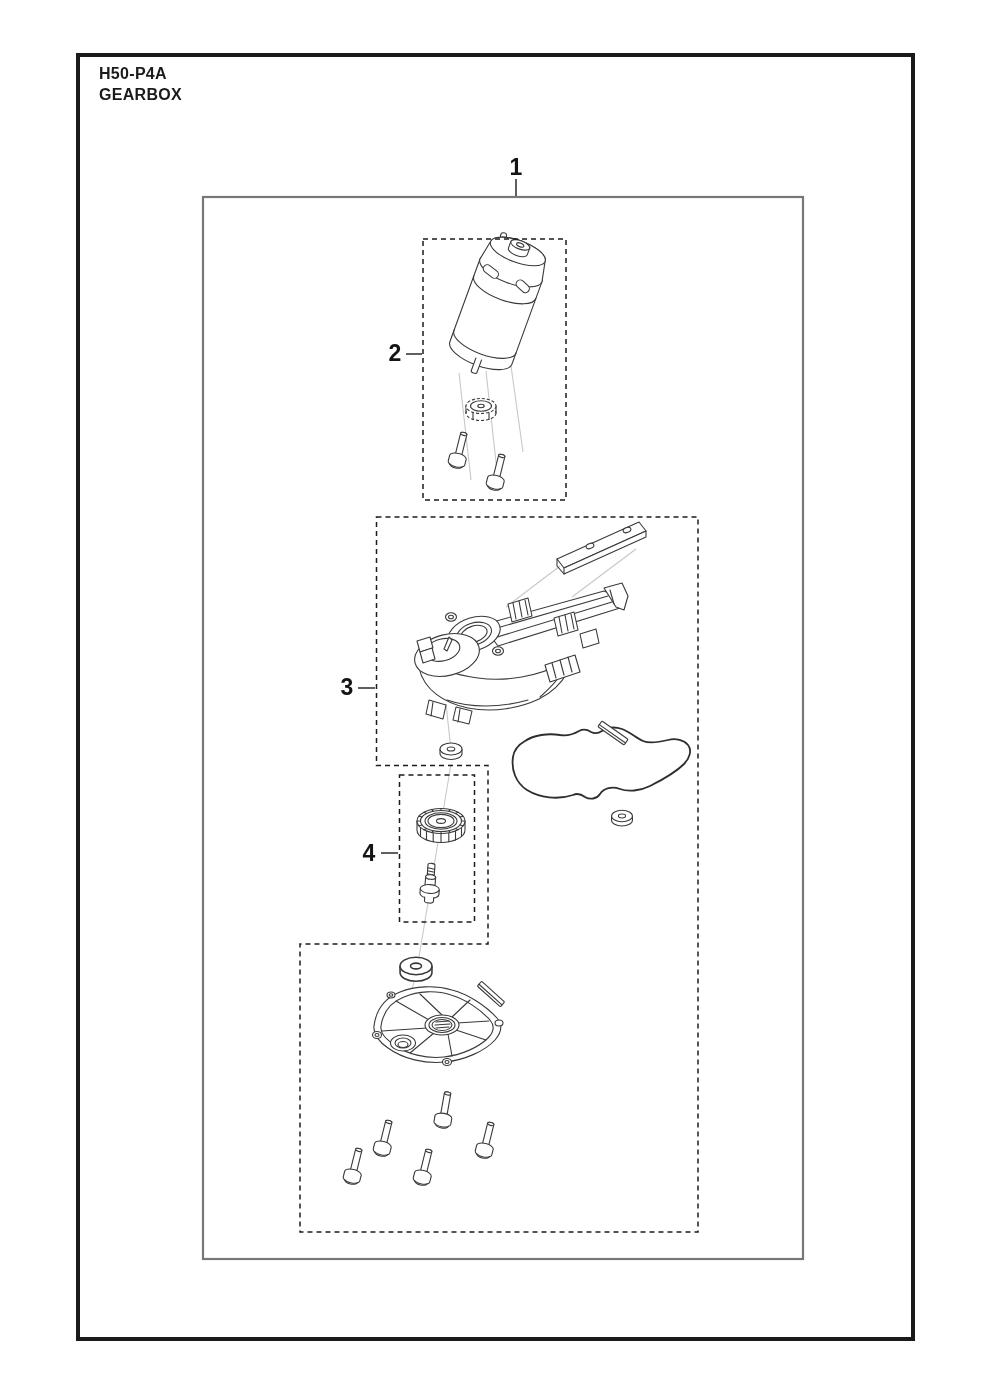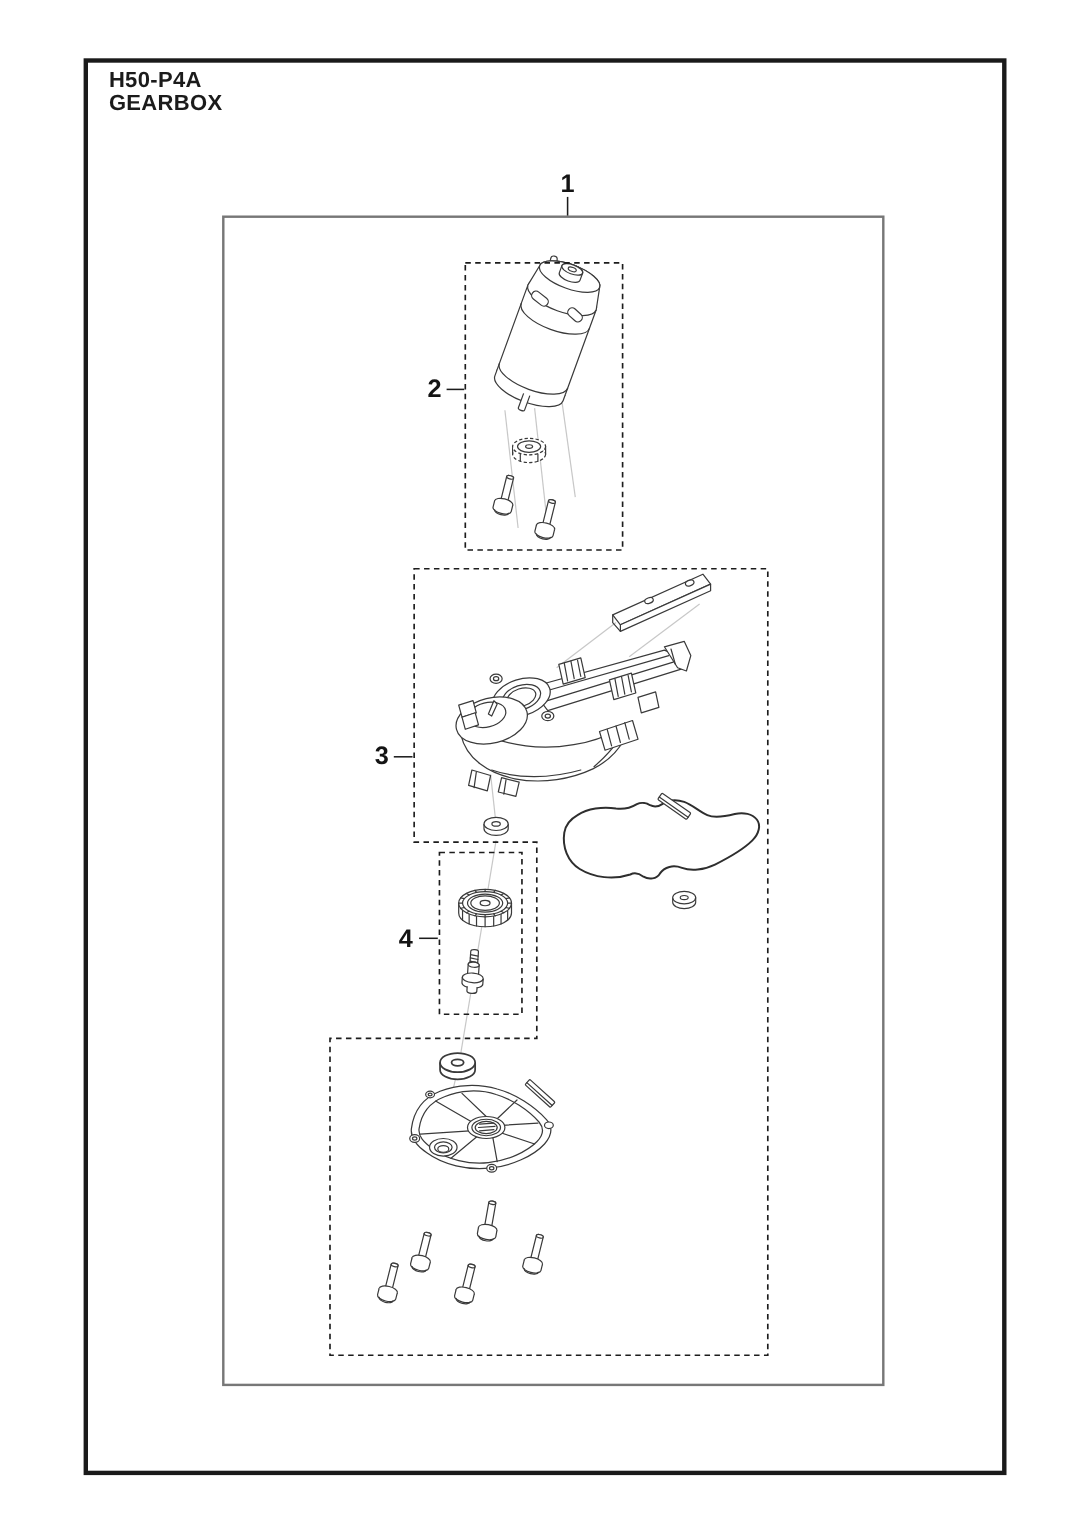--- a/index.html
+++ b/index.html
@@ -1,19 +1,19 @@
 <!DOCTYPE html>
 <html><head>
 <meta charset="utf-8">
 <style>
   html,body{margin:0;padding:0;background:#ffffff;}
   .stage{position:relative;width:990px;height:1400px;background:#fff;overflow:hidden;
          font-family:"Liberation Sans",sans-serif;}
   .stage svg{position:absolute;left:0;top:0;}
-  .doc-title{position:absolute;left:99px;top:63px;font-size:20px;font-weight:bold;
+  .doc-title{position:absolute;left:99px;top:63px;font-size:16px;font-weight:bold;
              color:#1b1b1b;line-height:21px;letter-spacing:.3px;}
   .callout-label{position:absolute;transform:translate(-50%,-50%);font-size:23px;
                  font-weight:bold;color:#141414;}
   
   .ln{fill:none;stroke:#3a3a3a;stroke-width:1.1;stroke-linejoin:round;stroke-linecap:round;}
   .pt{fill:#ffffff;stroke:#3a3a3a;stroke-width:1.1;stroke-linejoin:round;}
   .gask{fill:none;stroke:#2e2e2e;stroke-width:1.8;stroke-linejoin:round;}
   .faint{fill:none;stroke:#c8c8c8;stroke-width:1.1;}
   .dash{fill:none;stroke:#1c1c1c;stroke-width:1.5;stroke-dasharray:5 4;}
   .tick{fill:none;stroke:#1c1c1c;stroke-width:1.4;}

